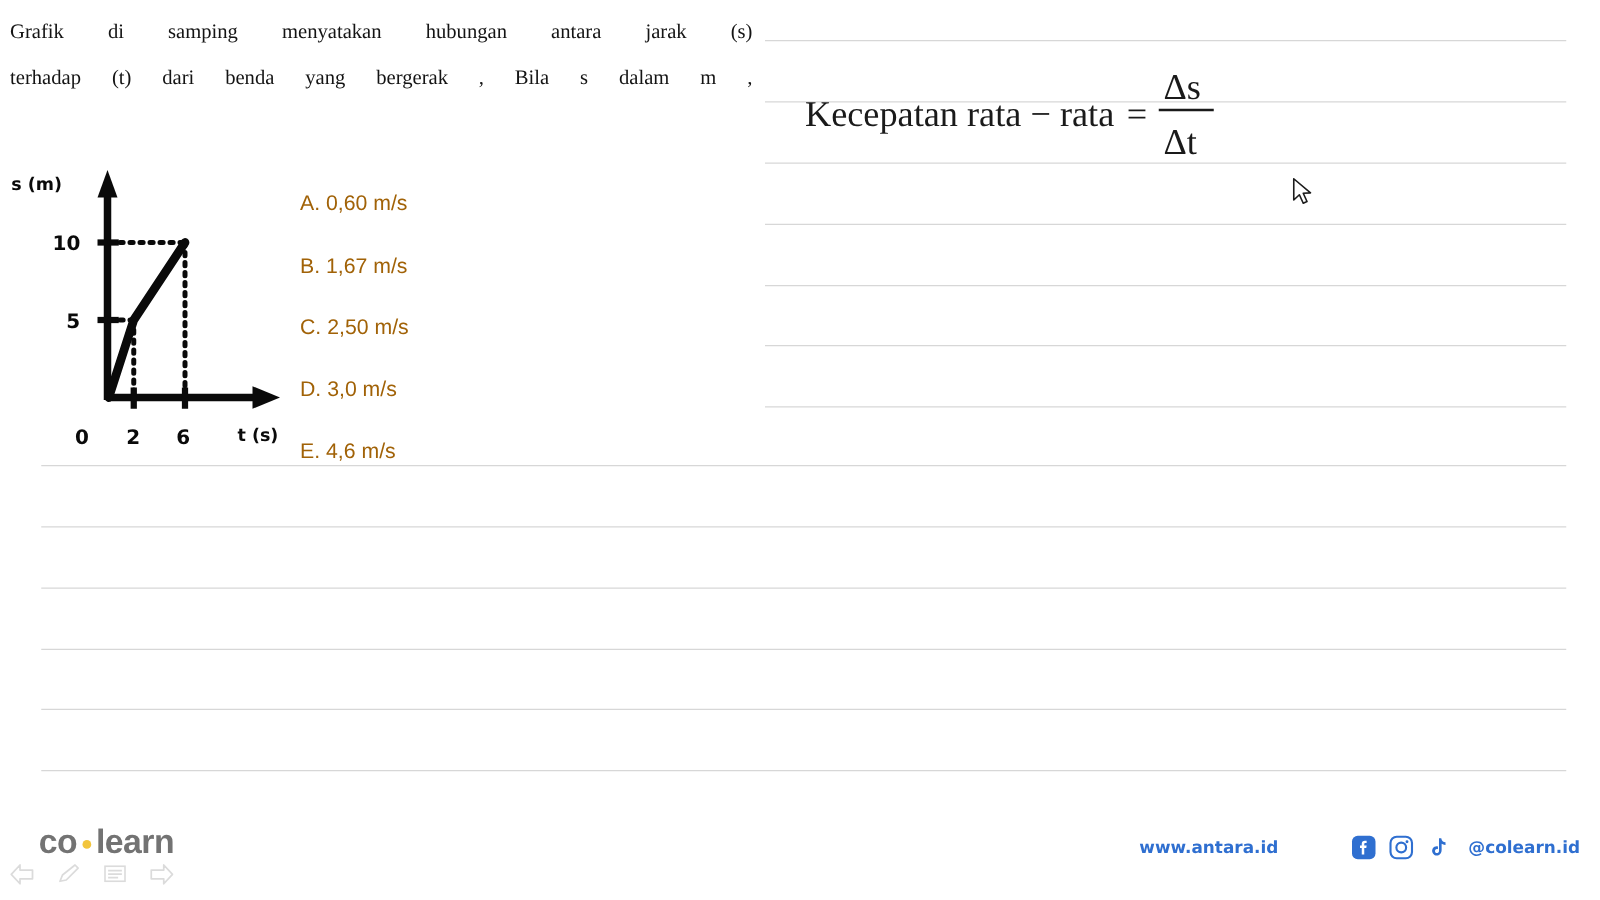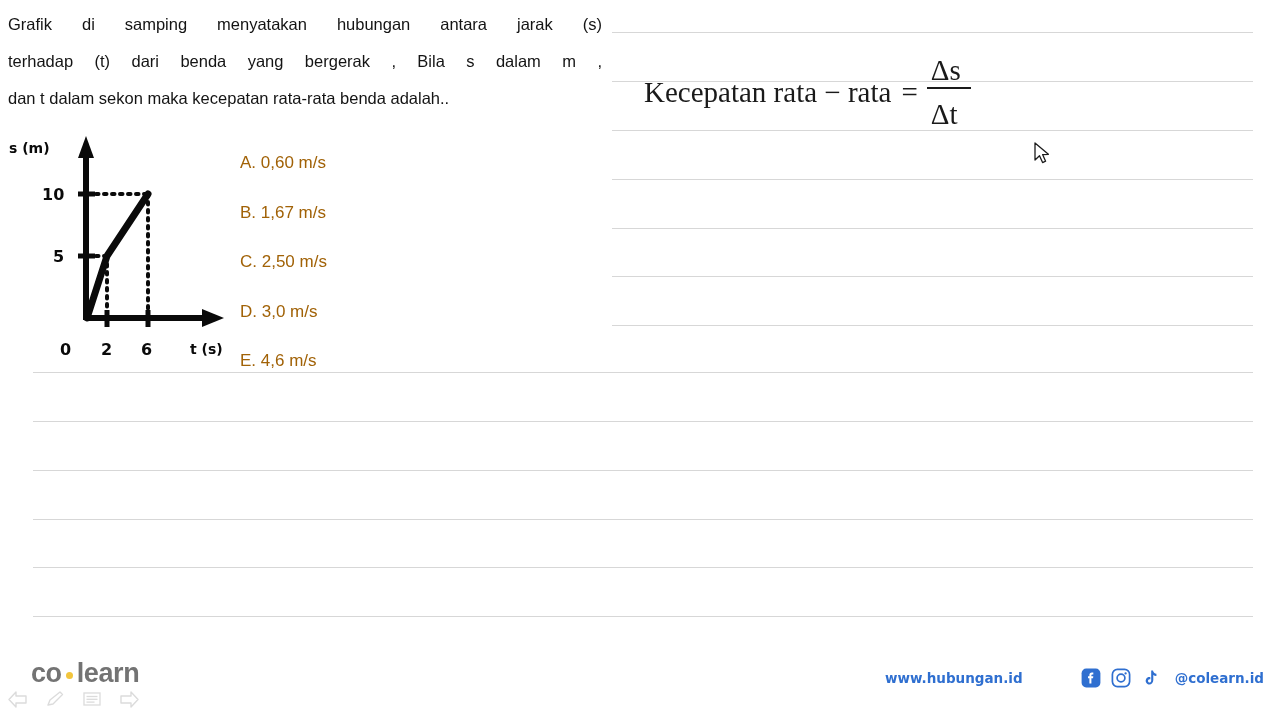--- a/index.html
+++ b/index.html
@@ -26,20 +26,21 @@
   
   #question-text {
     position: absolute;
     left: 8px;
     top: 6px;
     width: 594px;
     font-size: 16.5px;
     line-height: 37px;
     color: #141414;
     text-align: justify;
+    font-family: Liberation Serif, serif;
   }
   #question-text .qline {
     display: block;
     white-space: nowrap;
   }
   #question-text .justify {
     display: flex;
     justify-content: space-between;
   }
   #question-text .justify span { display: inline-block; }
@@ -195,21 +196,20 @@
     <span>benda</span>
     <span>yang</span>
     <span>bergerak</span>
     <span>,</span>
     <span>Bila</span>
     <span>s</span>
     <span>dalam</span>
     <span>m</span>
     <span>,</span>
   </div>
-  <div class="qline">dan t dalam sekon maka kecepatan rata-rata benda adalah..</div>
 </div>
 
 <div id="graph-figure">
   <svg width="236" height="232" viewBox="0 0 236 232">
 
     <g>
       <line x1="86" y1="20" x2="86" y2="188" stroke="#0a0a0a" stroke-width="6"></line>
       <polygon points="86,4 78,26 94,26" fill="#0a0a0a"></polygon>
     </g>
 
@@ -306,21 +306,21 @@
     </svg>
   </span>
   <span class="tool-icon">
     <svg width="20" height="18" viewBox="0 0 20 18">
       <polygon points="12,2 12,6 2,6 2,13 12,13 12,17 19,9.5" fill="none" stroke="#8a8a8a" stroke-width="1.4" stroke-linejoin="round"></polygon>
     </svg>
   </span>
 </div>
 
 <div id="footer-links">
-  <span class="site-url">www.hubungan.id</span>
+  <span class="site-url">www.antara.id</span>
 
   <span class="soc">
     <svg width="20" height="20" viewBox="0 0 20 20">
       <rect x="0.6" y="0.6" width="18.8" height="18.8" rx="4.6" fill="#2f6fd0"></rect>
       <path d="M12.3 6.4h-1.2c-0.45 0-0.7 0.3-0.7 0.78V8.3h1.9l-0.27 2.0h-1.63V15.6H8.4v-5.3H7V8.3h1.4V7.05c0-1.55 0.85-2.45 2.5-2.45h1.4z" fill="#ffffff"></path>
     </svg>
   </span>
 
   <span class="soc">
     <svg width="20" height="20" viewBox="0 0 20 20">

